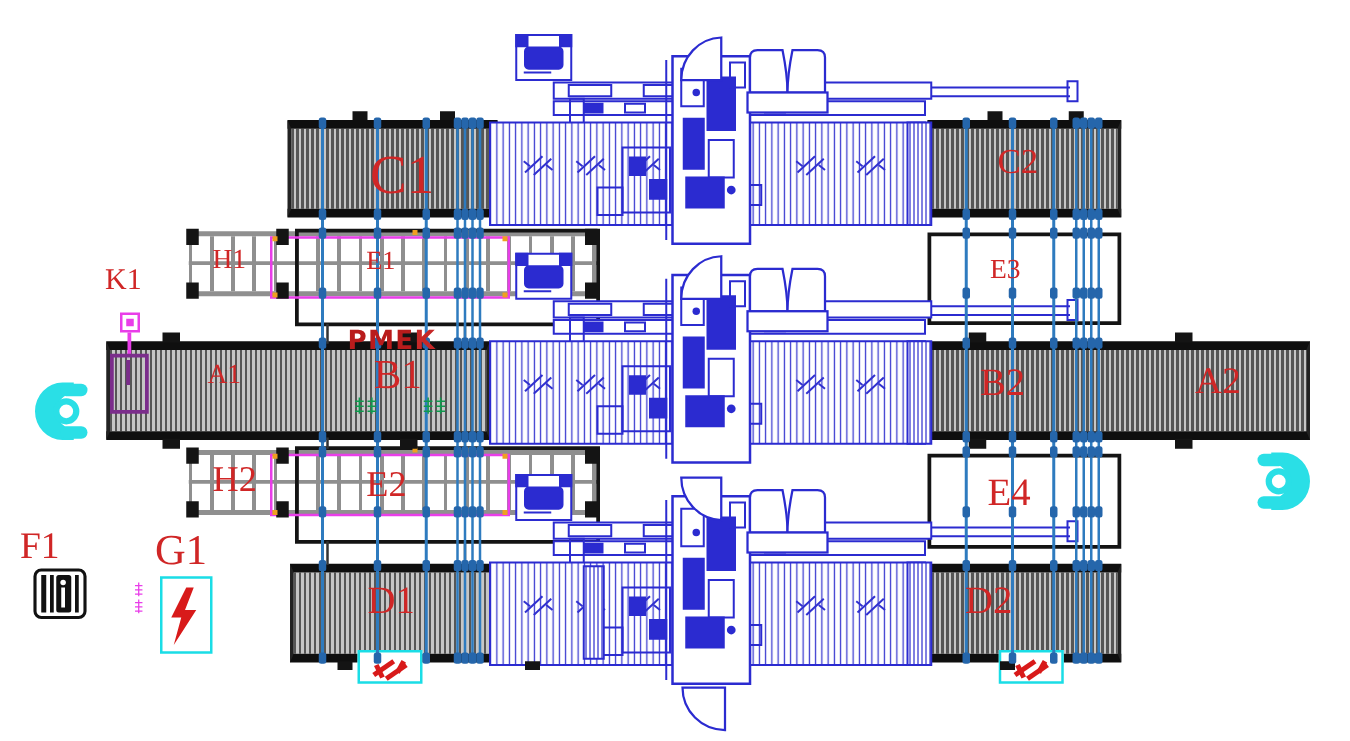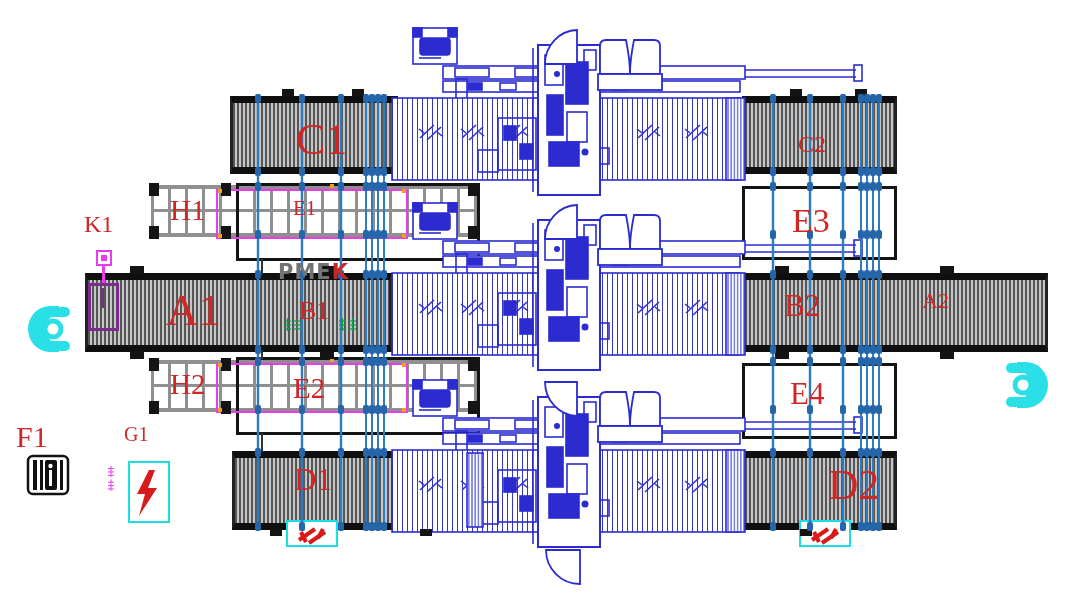--- a/index.html
+++ b/index.html
@@ -20,21 +20,21 @@
   .blk{position:absolute;background:#141414;z-index:14}
   .odot{position:absolute;width:4px;height:4px;background:#f0a020;z-index:14}
   .mgd{position:absolute;background:#e93de9;z-index:16}
   .kbox{position:absolute;box-sizing:border-box;border:3px solid #7b2d8b;z-index:16}
   .kline{position:absolute;background:#7b2d8b;z-index:16}
   .msq{position:absolute;box-sizing:border-box;border:2px solid #e93de9;z-index:16}
   svg.overlay{position:absolute;left:0;top:0;z-index:30}
   .lbl{position:absolute;color:#d02626;font-family:"Liberation Serif",serif;line-height:1;z-index:40;white-space:nowrap}
   .logo{position:absolute;left:278px;top:262px;z-index:40;font-family:"DejaVu Sans",sans-serif;
         font-weight:bold;font-size:21px;letter-spacing:1px;line-height:1}
-  .logo .g{color:#737373}
+  .logo .g{color:#b91c1c}
   .logo .r{color:#c62828}
 </style>
 </head>
 <body>
 
 <div id="canvas">
 
   <div class="conv" style="left:230px;top:96px;width:168px;height:78px"></div>
   <div class="conv" style="left:742px;top:96px;width:155px;height:78px"></div>
   <div class="conv" style="left:85px;top:273px;width:307px;height:79px"></div>
@@ -316,30 +316,30 @@
       <use href="#cjk" x="0" y="0"></use>
         <use href="#cjk" x="0" y="16"></use>
     </g>
   </svg>
 
   <div class="logo">
     <span class="g">PME</span><span class="r">K</span>
   </div>
 
   <span class="lbl" style="left:296px;top:118px;font-size:44px">C1</span>
-  <span class="lbl" style="left:798px;top:132px;font-size:24px">C2</span>
-  <span class="lbl" style="left:170px;top:196px;font-size:29px">H1</span>
+  <span class="lbl" style="left:798px;top:116px;font-size:28px">C2</span>
+  <span class="lbl" style="left:170px;top:196px;font-size:22px">H1</span>
   <span class="lbl" style="left:293px;top:198px;font-size:21px">E1</span>
   <span class="lbl" style="left:84px;top:212px;font-size:24px">K1</span>
-  <span class="lbl" style="left:166px;top:288px;font-size:45px">A1</span>
-  <span class="lbl" style="left:299px;top:298px;font-size:26px">B1</span>
-  <span class="lbl" style="left:792px;top:204px;font-size:34px">E3</span>
+  <span class="lbl" style="left:166px;top:288px;font-size:22px">A1</span>
+  <span class="lbl" style="left:299px;top:284px;font-size:33px">B1</span>
+  <span class="lbl" style="left:792px;top:204px;font-size:22px">E3</span>
   <span class="lbl" style="left:784px;top:290px;font-size:31px">B2</span>
-  <span class="lbl" style="left:922px;top:290px;font-size:22px">A2</span>
+  <span class="lbl" style="left:956px;top:290px;font-size:30px">A2</span>
   <span class="lbl" style="left:170px;top:370px;font-size:29px">H2</span>
   <span class="lbl" style="left:293px;top:374px;font-size:29px">E2</span>
   <span class="lbl" style="left:790px;top:378px;font-size:31px">E4</span>
   <span class="lbl" style="left:16px;top:422px;font-size:30px">F1</span>
-  <span class="lbl" style="left:124px;top:424px;font-size:20px">G1</span>
+  <span class="lbl" style="left:124px;top:424px;font-size:34px">G1</span>
   <span class="lbl" style="left:294px;top:464px;font-size:31px">D1</span>
-  <span class="lbl" style="left:828px;top:464px;font-size:42px">D2</span>
+  <span class="lbl" style="left:772px;top:464px;font-size:31px">D2</span>
 
 </div>
 
 </body></html>

